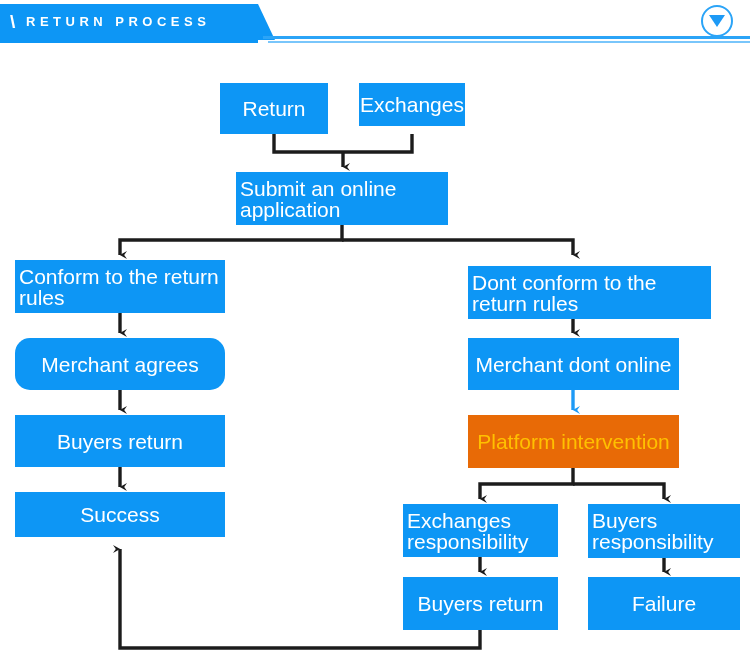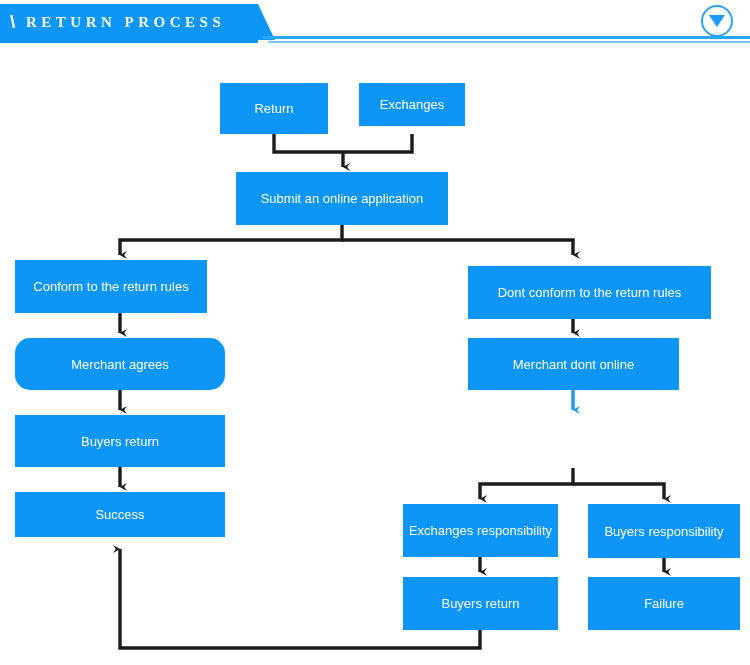--- a/index.html
+++ b/index.html
@@ -34,26 +34,25 @@
     width: 275px;
     height: 36px;
     background: #0d96f5;
     clip-path: polygon(0 0, 258px 0, 275px 100%, 0 100%);
   }
   .banner-text {
     position: absolute;
     left: 26px;
     top: 9px;
     color: #ffffff;
-    font-size: 15px;
+    font-size: 13px;
     font-weight: bold;
     letter-spacing: 4.5px;
     white-space: nowrap;
     line-height: 26px;
-    font-family: Liberation Serif, serif;
   }
   .banner-slash {
     position: absolute;
     left: 10px;
     top: 9px;
     color: #ffffff;
     font-size: 19px;
     font-weight: bold;
     line-height: 26px;
   }
@@ -106,23 +105,23 @@
     left: 0; top: 0;
     width: 750px;
     height: 613px;
   }
   .node {
     position: absolute;
     box-sizing: border-box;
     display: flex;
     align-items: center;
     justify-content: center;
-    text-align: right;
+    text-align: left;
     color: #ffffff;
-    font-size: 13px;
+    font-size: 21px;
     line-height: 21px;
     background: #0d96f5;
     padding: 1px 4px;
     z-index: 2;
   }
   .node.accent {
     background: #e86a06;
     color: #ffc000;
   }
 </style>
@@ -185,32 +184,33 @@
         <path d="M573,338 L573,358" marker-end="url(#ahBlue)"></path>
       </g>
     </svg>
 
     <div class="node" style="left:220px; top:31px; width:108px; height:51px;">Return</div>
 
     <div class="node" style="left:359px; top:31px; width:106px; height:43px;">Exchanges</div>
 
     <div class="node" style="left:236px; top:120px; width:212px; height:53px;">Submit an online application</div>
 
-    <div class="node" style="left:15px; top:208px; width:192px; height:53px;">Conform to the return rules</div>
+    <div class="node" style="left:15px; top:208px; width:210px; height:53px;">Conform to the return rules</div>
 
     <div class="node" style="left:15px; top:286px; width:210px; height:52px;border-radius:15px;">Merchant agrees</div>
 
     <div class="node" style="left:15px; top:363px; width:210px; height:52px;">Buyers return</div>
 
     <div class="node" style="left:15px; top:440px; width:210px; height:45px;">Success</div>
 
     <div class="node" style="left:468px; top:214px; width:243px; height:53px;">Dont conform to the return rules</div>
 
     <div class="node" style="left:468px; top:286px; width:211px; height:52px;">Merchant dont online</div>
 
+    <div class="node accent" style="left:468px; top:363px; width:211px; height:53px;">Platform intervention</div>
 
     <div class="node" style="left:403px; top:452px; width:155px; height:53px;">Exchanges responsibility</div>
 
     <div class="node" style="left:588px; top:452px; width:152px; height:54px;">Buyers responsibility</div>
 
     <div class="node" style="left:403px; top:525px; width:155px; height:53px;">Buyers return</div>
 
     <div class="node" style="left:588px; top:525px; width:152px; height:53px;">Failure</div>
 
   </div>

